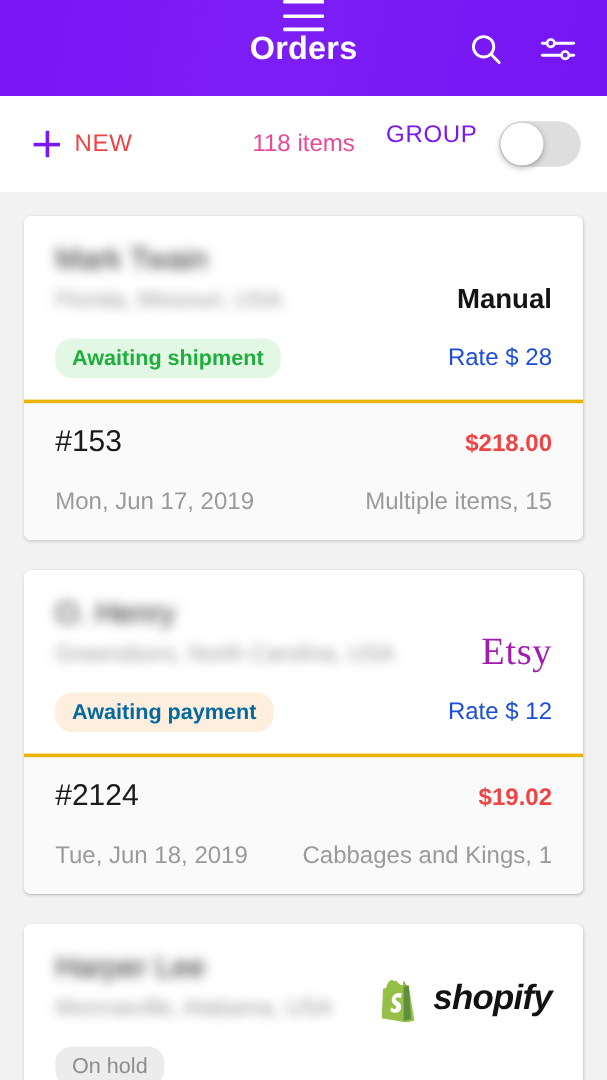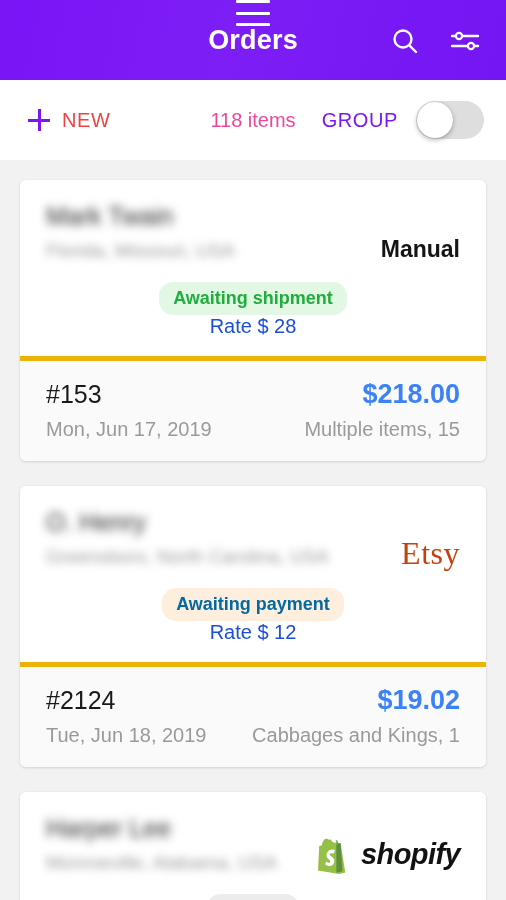--- a/index.html
+++ b/index.html
@@ -63,21 +63,21 @@
   }
   .plus:before { left:0; top:9.5px; width:22px; height:3px; }
   .plus:after  { top:0; left:9.5px; height:22px; width:3px; }
 
   .items-count {
     position:absolute; left:0; right:0;
     text-align:center; color:#ec4899; font-size:20px;
     pointer-events:none;
   }
   .toolbar .right {
-    margin-left:auto; display:flex; align-items:center; gap:18px;
+    margin-left:auto; display:flex; align-items:flex-start; gap:18px;
     position:relative; z-index:2;
   }
   .group-label {
     color:#7B16F4; font-size:20px; font-weight:500; letter-spacing:.6px;
     cursor:pointer;
   }
   .toggle {
     width:68px; height:38px; border-radius:19px;
     background:#dedede; position:relative; cursor:pointer;
     flex:none;
@@ -113,57 +113,56 @@
     user-select:none;
   }
   .cust-addr {
     font-size:19px; color:#9a9a9a; margin-top:9px;
     filter:blur(4.5px);
     user-select:none;
   }
   .channel { font-size:23px; font-weight:700; color:#141414; line-height:1.1; }
   .channel.etsy {
     font-family:"Liberation Serif", serif;
-    color:#c2410c; font-size:32px; font-weight:400; letter-spacing:.5px;
+    color:#a21caf; font-size:32px; font-weight:400; letter-spacing:.5px;
     line-height:.95;
   }
   .channel.shopify {
     display:flex; align-items:center; gap:9px;
   }
   .channel.shopify .wordmark {
     font-size:29px; font-weight:700; font-style:italic;
     color:#121212; letter-spacing:-.6px;
   }
 
   .row2 {
     display:flex; align-items:center; justify-content:space-between;
     margin-top:20px;
-    flex-direction:column;
   }
   .badge {
     display:inline-block;
     padding:6px 14px;
     border-radius:14px;
     font-size:18px; font-weight:700;
   }
   .badge.green  { background:#e2f8e4; color:#1fae3d; }
   .badge.orange { background:#fdeede; color:#0369a1; }
   .badge.gray   { background:#ececec; color:#8c8c8c; font-weight:500; }
   .rate { font-size:20px; color:#1d4ed8; }
 
   .card-foot {
     background:#fafafa;
-    border-top:5px solid #eab308;
+    border-top:3px solid #eab308;
     padding:18px 26px 20px 26px;
     text-align:right;
   }
   .foot-row { display:flex; align-items:baseline; justify-content:space-between; }
   .order-no { font-size:25px; color:#1a1a1a; font-weight:400; }
-  .amount   { font-size:27px; color:#3b82f6; font-weight:700; }
-  .foot-row.sub { margin-top:8px; }
+  .amount   { font-size:20px; color:#ef4444; font-weight:700; }
+  .foot-row.sub { margin-top:24px; }
   .date, .descr { font-size:20px; color:#9a9a9a; }
 </style>
 </head>
 <body>
 
 <div class="appbar">
   <div class="hamburger">
     <span></span>
     <span></span>
     <span></span>

